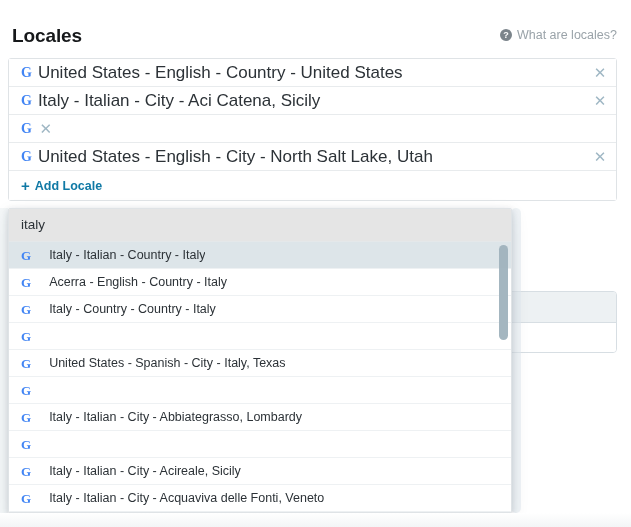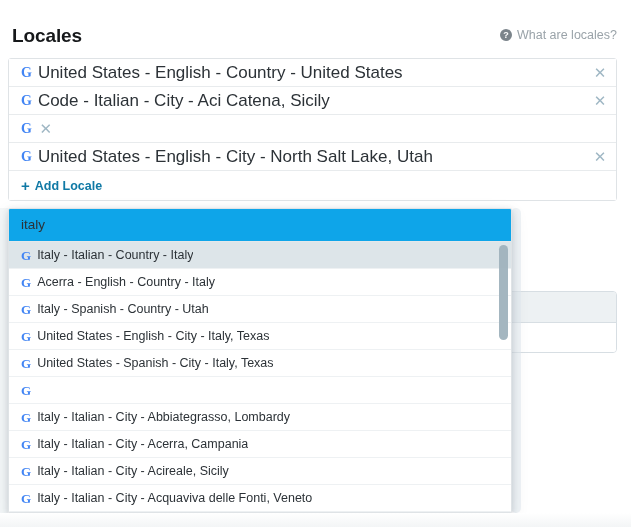--- a/index.html
+++ b/index.html
@@ -193,21 +193,21 @@
                 0 6px 18px rgba(30, 50, 65, 0.10);
     overflow: hidden;
   }
   .dd-search {
     height: 33px;
     border-bottom: 1px solid #e4e8ea;
     display: flex;
     align-items: center;
     padding: 0 12px;
     box-sizing: border-box;
-    background: #0ea5e9;
+    background: #e5e5e5;
   }
   .dd-search-input {
     border: 0;
     outline: 0;
     padding: 0;
     margin: 0;
     width: 100%;
     font-family: "Liberation Sans", sans-serif;
     font-size: 13.5px;
     color: #2c3237;
@@ -236,20 +236,21 @@
     font-size: 13px;
     margin-right: 6px;
   }
   .dd-option-text {
     font-size: 12.5px;
     color: #2c3237;
     line-height: 16px;
     white-space: nowrap;
     overflow: hidden;
     text-overflow: ellipsis;
+    margin-left: 12px;
   }
 
   
   .dd-scrollbar {
     position: absolute;
     right: 3px;
     top: 36px;
     width: 9px;
     height: 265px;
     background: transparent;
@@ -325,21 +326,21 @@
   <div class="locales-card">
 
     <div class="locale-row">
       <span class="g-icon">G</span>
       <span class="locale-text">United States - English - Country - United States</span>
       <span class="remove-x">✕</span>
     </div>
 
     <div class="locale-row">
       <span class="g-icon">G</span>
-      <span class="locale-text">Code - Italian - City - Aci Catena, Sicily</span>
+      <span class="locale-text">Italy - Italian - City - Aci Catena, Sicily</span>
       <span class="remove-x">✕</span>
     </div>
 
     <div class="locale-row">
       <span class="g-icon">G</span>
       <span class="remove-x">✕</span>
     </div>
 
     <div class="locale-row">
       <span class="g-icon">G</span>
@@ -371,45 +372,43 @@
         <span class="dd-option-text">Italy - Italian - Country - Italy</span>
       </div>
 
       <div class="dd-option">
         <span class="g-icon">G</span>
         <span class="dd-option-text">Acerra - English - Country - Italy</span>
       </div>
 
       <div class="dd-option">
         <span class="g-icon">G</span>
-        <span class="dd-option-text">Italy - Spanish - Country - Utah</span>
-      </div>
-
-      <div class="dd-option">
-        <span class="g-icon">G</span>
-        <span class="dd-option-text">United States - English - City - Italy, Texas</span>
+        <span class="dd-option-text">Italy - Country - Country - Italy</span>
+      </div>
+
+      <div class="dd-option">
+        <span class="g-icon">G</span>
       </div>
 
       <div class="dd-option">
         <span class="g-icon">G</span>
         <span class="dd-option-text">United States - Spanish - City - Italy, Texas</span>
       </div>
 
       <div class="dd-option">
         <span class="g-icon">G</span>
       </div>
 
       <div class="dd-option">
         <span class="g-icon">G</span>
         <span class="dd-option-text">Italy - Italian - City - Abbiategrasso, Lombardy</span>
       </div>
 
       <div class="dd-option">
         <span class="g-icon">G</span>
-        <span class="dd-option-text">Italy - Italian - City - Acerra, Campania</span>
       </div>
 
       <div class="dd-option">
         <span class="g-icon">G</span>
         <span class="dd-option-text">Italy - Italian - City - Acireale, Sicily</span>
       </div>
 
       <div class="dd-option">
         <span class="g-icon">G</span>
         <span class="dd-option-text">Italy - Italian - City - Acquaviva delle Fonti, Veneto</span>

